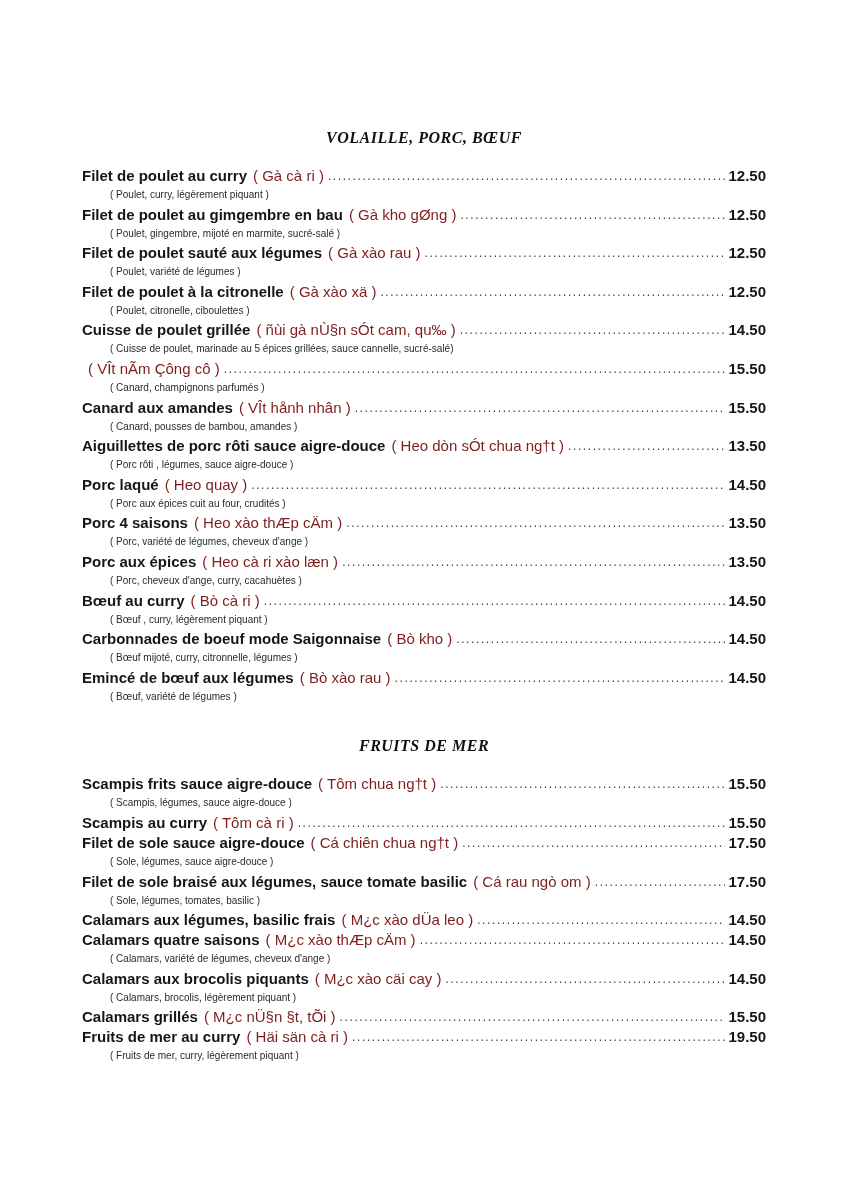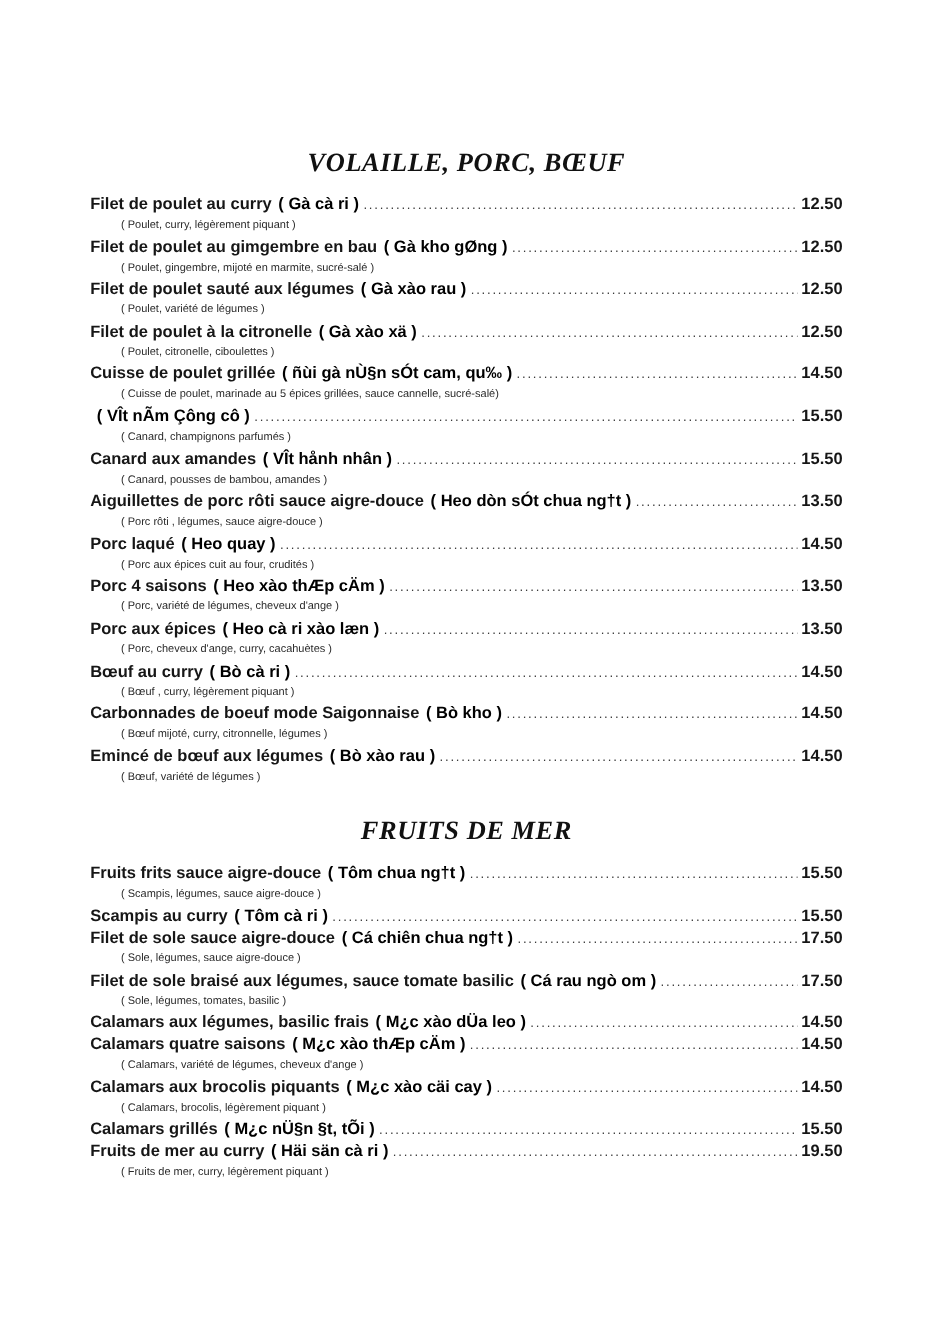--- a/index.html
+++ b/index.html
@@ -15,45 +15,45 @@
     position:absolute;
     left:82px;
     top:126px;
     width:684px;
   }
   .section-title{
     text-align:center;
     font-family:"Liberation Serif", serif;
     font-style:italic;
     font-weight:700;
-    font-size:24px;
+    font-size:16px;
     letter-spacing:0.5px;
     line-height:24px;
-    margin:10px 0 16px 0;
+    margin:0 0 16px 0;
     color:#111;
   }
   .section + .section .section-title{
     margin-top:28px;
   }
   .item{margin:0;}
   .row{
     display:flex;
     align-items:flex-start;
     line-height:20px;
     white-space:nowrap;
   }
   .name{
     font-weight:700;
     font-size:15px;
     flex:0 0 auto;
   }
   .viet{
     font-size:15px;
-    font-weight:700;
-    color:#000000;
+    font-weight:400;
+    color:#7f1d1d;
     margin-left:6px;
     flex:0 0 auto;
   }
   .dots{
     flex:1 1 auto;
     overflow:hidden;
     white-space:nowrap;
     margin:0 3px 0 4px;
     color:#3a3a3a;
     font-size:12px;
@@ -204,21 +204,21 @@
           <span class="dots"></span>
           <span class="price">14.50</span>
         </div>
         <div class="sub">( Bœuf, variété de légumes )</div>
       </div>
     </div>
     <div class="section">
       <h2 class="section-title">FRUITS DE MER</h2>
       <div class="item">
         <div class="row">
-          <span class="name">Fruits frits sauce aigre-douce</span>
+          <span class="name">Scampis frits sauce aigre-douce</span>
           <span class="viet">( Tôm chua ng†t )</span>
           <span class="dots"></span>
           <span class="price">15.50</span>
         </div>
         <div class="sub">( Scampis, légumes, sauce aigre-douce )</div>
       </div>
       <div class="item">
         <div class="row">
           <span class="name">Scampis au curry</span>
           <span class="viet">( Tôm cà ri )</span>

